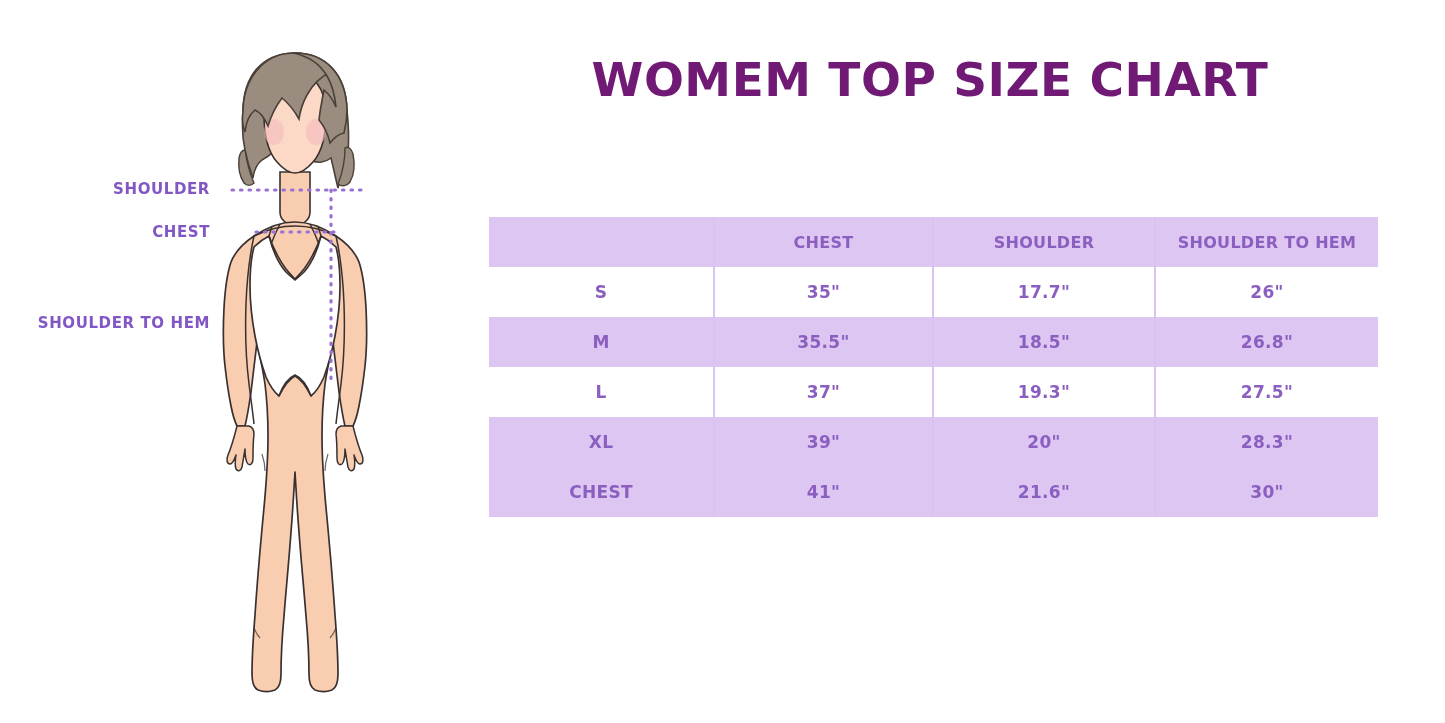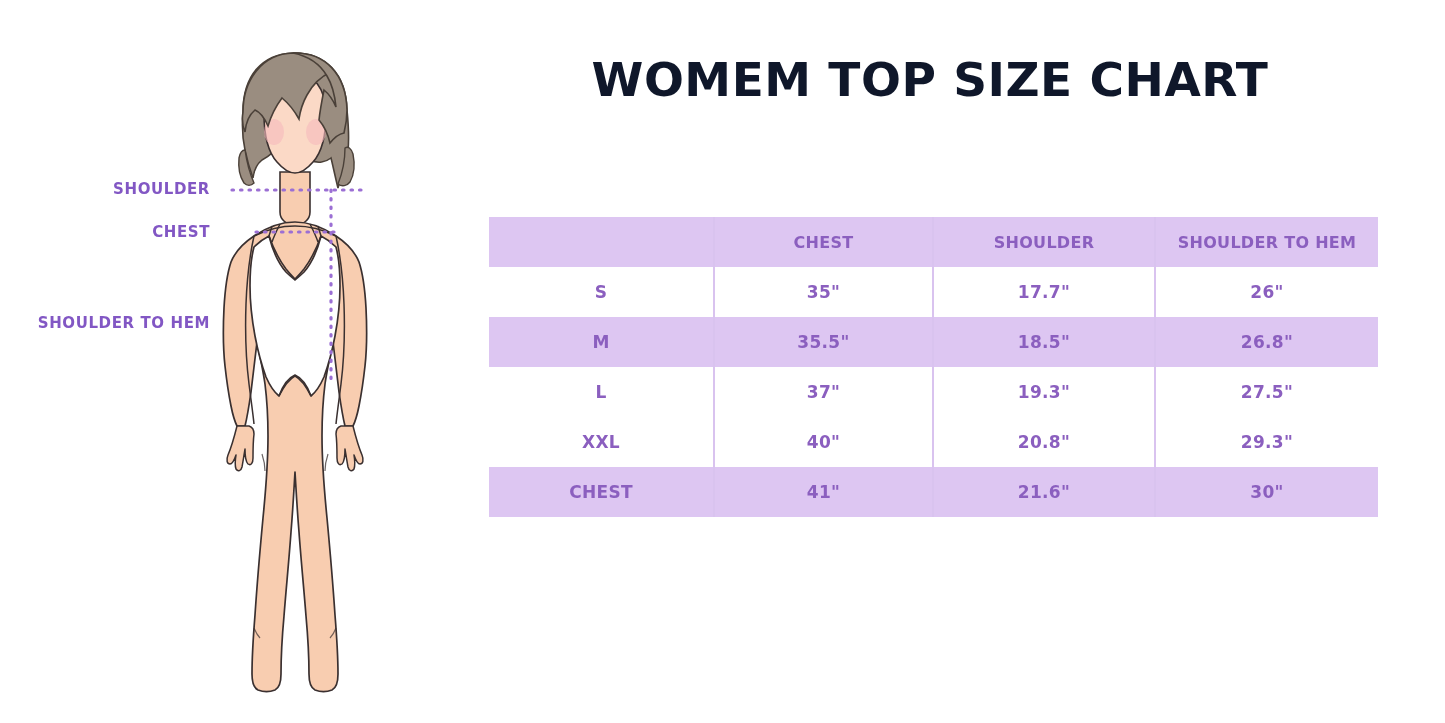--- a/index.html
+++ b/index.html
@@ -22,21 +22,21 @@
   #chart-title {
     position: absolute;
     left: 470px;
     top: 52px;
     width: 920px;
     text-align: center;
     font-family: "DejaVu Sans", "Liberation Sans", sans-serif;
     font-weight: bold;
     font-size: 47px;
     letter-spacing: 0.5px;
-    color: #0f172a;
+    color: #701a75;
     white-space: nowrap;
   }
 
   
   #size-table {
     position: absolute;
     left: 489px;
     top: 217px;
     width: 883px;
     border-collapse: collapse;
@@ -273,25 +273,25 @@
         <td>35.5"</td>
         <td>18.5"</td>
         <td>26.8"</td>
       </tr>
       <tr class="plain">
         <td>L</td>
         <td>37"</td>
         <td>19.3"</td>
         <td>27.5"</td>
       </tr>
-      <tr class="plain">
-        <td>XXL</td>
-        <td>40"</td>
-        <td>20.8"</td>
-        <td>29.3"</td>
+      <tr class="shade">
+        <td>XL</td>
+        <td>39"</td>
+        <td>20"</td>
+        <td>28.3"</td>
       </tr>
       <tr class="shade">
         <td>CHEST</td>
         <td>41"</td>
         <td>21.6"</td>
         <td>30"</td>
       </tr>
     </tbody>
   </table>
 

